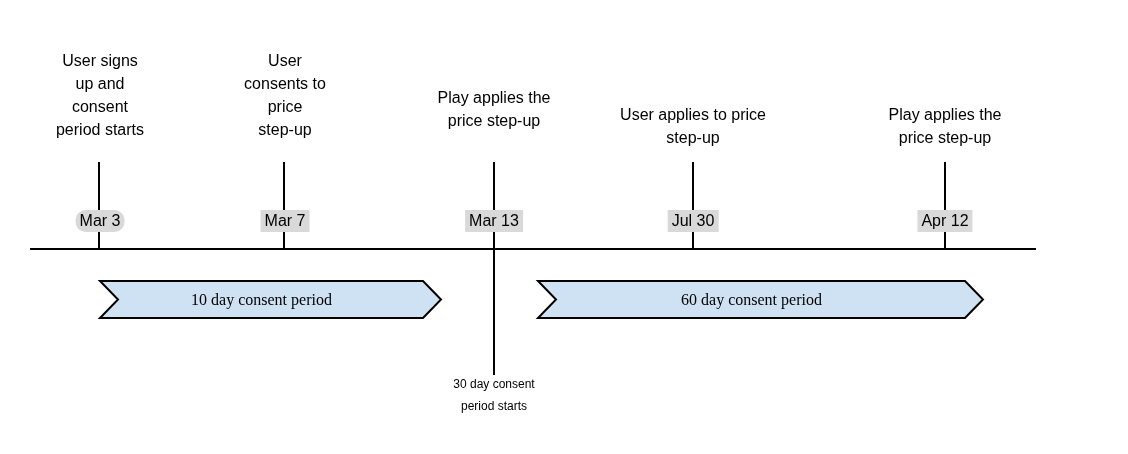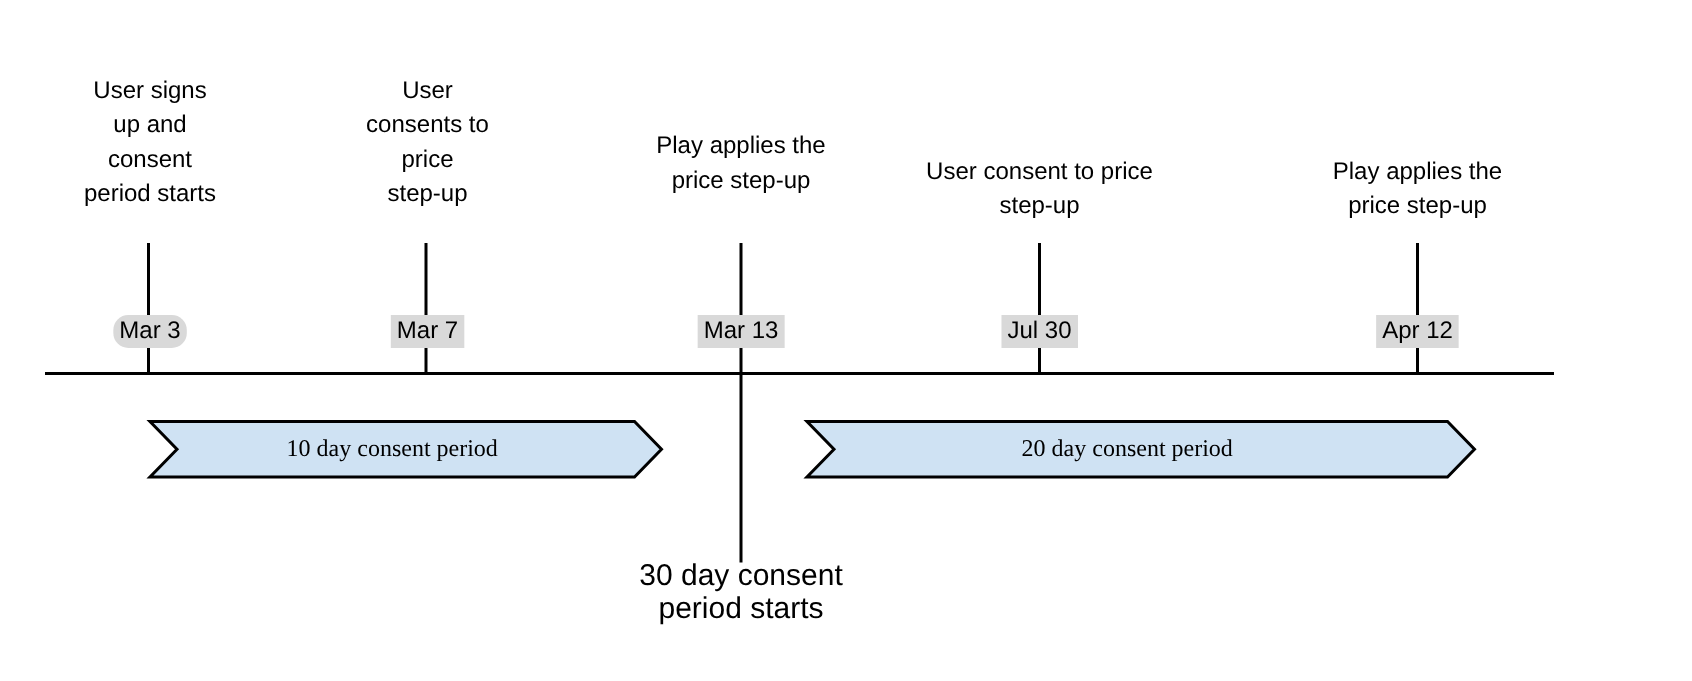--- a/index.html
+++ b/index.html
@@ -32,21 +32,21 @@
   .period-arrow svg{position:absolute;left:0;top:0;overflow:visible;display:block;}
   .period-arrow polygon{fill:var(--arrow_fill);stroke:var(--arrow_stroke);stroke-width:2;stroke-linejoin:miter;}
   .period-label{
     position:absolute;left:0;top:0;right:18px;bottom:0;
     display:flex;align-items:center;justify-content:center;
     font-size:16px;white-space:nowrap;z-index:2;font-family:Liberation Serif, serif;
   }
   .annotation{
     position:absolute;transform:translateX(-50%);
     width:220px;text-align:center;
-    font-size:20px;line-height:22px;white-space:pre-line;
+    font-size:12px;line-height:22px;white-space:pre-line;
   }
 </style>
 </head>
 <body>
 
 <div class="stage">
 
   <div class="timeline-axis" style="left:30px;top:248px;width:1068px;height:2px;"></div>
 
   <div class="milestone-caption" style="left:100px;top:49px;">User signs
@@ -63,37 +63,37 @@
   <div class="tick" style="left:284px;top:162px;height:88px;"></div>
   <div class="date-chip" style="left:285px;top:210px;">Mar 7</div>
 
   <div class="milestone-caption" style="left:494px;top:86px;">Play applies the
 price step-up</div>
   <div class="tick" style="left:494px;top:162px;height:213px;"></div>
   <div class="date-chip" style="left:494px;top:210px;">Mar 13</div>
   <div class="annotation" style="left:494px;top:373px;">30 day consent
 period starts</div>
 
-  <div class="milestone-caption" style="left:693px;top:103px;">User consent to price
+  <div class="milestone-caption" style="left:693px;top:103px;">User applies to price
 step-up</div>
   <div class="tick" style="left:693px;top:162px;height:88px;"></div>
   <div class="date-chip" style="left:693px;top:210px;">Jul 30</div>
 
   <div class="milestone-caption" style="left:945px;top:103px;">Play applies the
 price step-up</div>
   <div class="tick" style="left:945px;top:162px;height:88px;"></div>
   <div class="date-chip" style="left:945px;top:210px;text-align:right;">Apr 12</div>
 
   <div class="period-arrow" style="left:100px;top:281px;width:341px;">
     <svg width="341" height="37" viewBox="0 0 341 37">
       <polygon points="0,0 323,0 341,18.5 323,37 0,37 18,18.5"></polygon>
     </svg>
     <div class="period-label">10 day consent period</div>
   </div>
 
   <div class="period-arrow" style="left:538px;top:281px;width:445px;">
     <svg width="445" height="37" viewBox="0 0 445 37">
       <polygon points="0,0 427,0 445,18.5 427,37 0,37 18,18.5"></polygon>
     </svg>
-    <div class="period-label">20 day consent period</div>
+    <div class="period-label">60 day consent period</div>
   </div>
 
 </div>
 
 </body></html>

